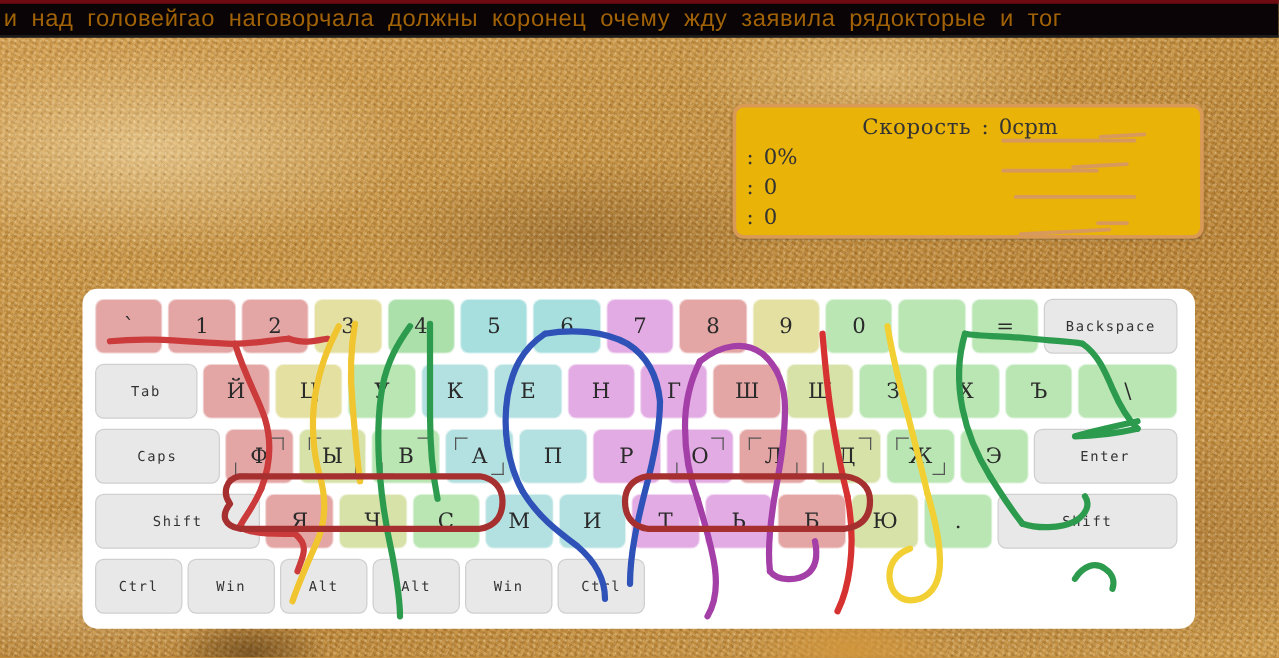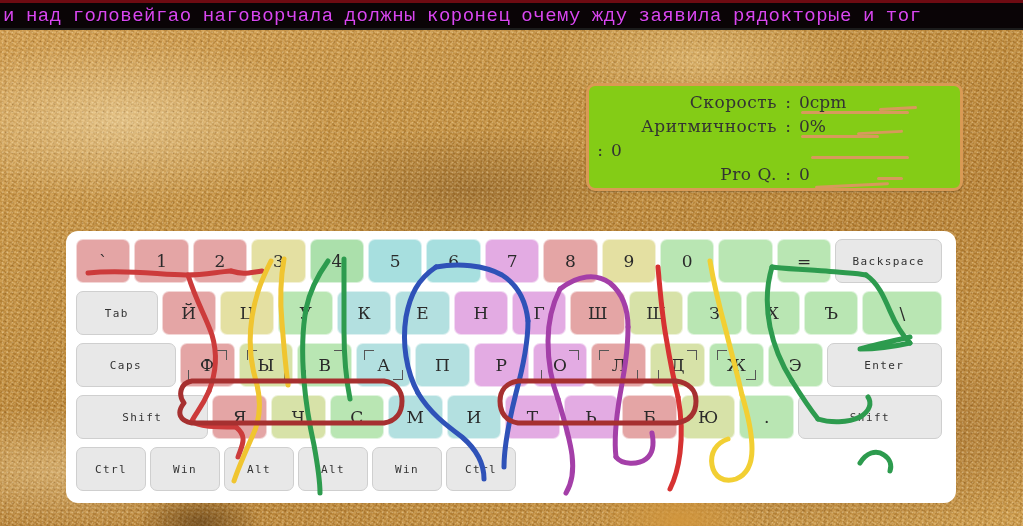--- a/index.html
+++ b/index.html
@@ -43,34 +43,34 @@
   
   #wordbar {
     position:absolute; left:0; top:0; width:1023px; height:30px;
     background:#0a0406;
     border-top:3px solid #6e0b12;
     border-bottom:2px solid #1b1b1b;
     display:flex; align-items:center;
     overflow:hidden;
   }
   #wordbar .txt {
-    color:#d946ef;
-    font-family:Liberation Mono, monospace;
+    color:#a16207;
+    font-family:Liberation Sans, sans-serif;
     font-size:19px;
     letter-spacing:.5px;
     white-space:nowrap;
     padding-left:3px;
     text-shadow:0 1px 0 #000;
   }
   #wordbar .w { margin-right:11px; }
 
   
   #stats {
     position:absolute; left:586px; top:83px; width:377px; height:108px;
-    background:#84cc16;
+    background:#eab308;
     border:3px solid #d99a55;
     border-radius:9px;
     box-shadow:0 1px 2px rgba(0,0,0,.25);
     padding:6px 14px 0 0;
   }
   .srow { display:flex; align-items:baseline; height:24px; position:relative; }
   .slabel { width:188px; text-align:right; font-size:17px; color:#333; letter-spacing:.5px;}
   .scolon { width:22px; text-align:center; font-size:17px; color:#333; }
   .sval { font-size:17px; color:#333; position:relative; z-index:2; }
   .uline {
@@ -155,35 +155,33 @@
 
   <div class="srow">
     <span class="slabel">Скорость</span>
     <span class="scolon">:</span>
     <span class="sval">0cpm</span>
     <span class="uline u1"></span>
     <span class="uline u1b"></span>
   </div>
 
   <div class="srow">
-    <span class="slabel">Аритмичность</span>
     <span class="scolon">:</span>
     <span class="sval">0%</span>
     <span class="uline u2"></span>
     <span class="uline u2b"></span>
   </div>
 
   <div class="srow">
     <span class="scolon">:</span>
     <span class="sval">0</span>
     <span class="uline u3"></span>
   </div>
 
   <div class="srow">
-    <span class="slabel">Pro Q.</span>
     <span class="scolon">:</span>
     <span class="sval">0</span>
     <span class="uline u4"></span>
     <span class="uline u4b"></span>
   </div>
 </div>
 
 <div id="kb">
   <div id="kb-rows">
       <div class="krow">

